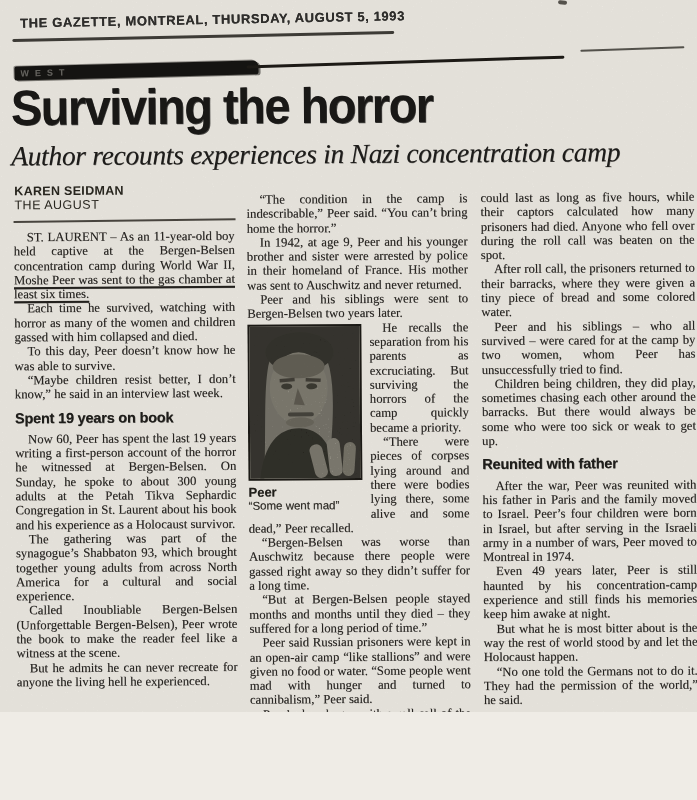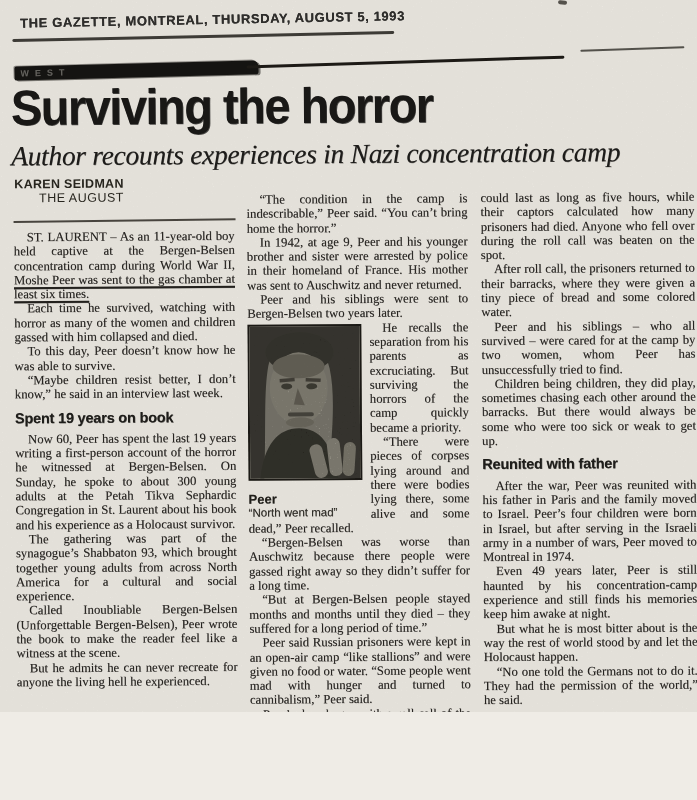--- a/index.html
+++ b/index.html
@@ -65,21 +65,21 @@
   }
   .subheadline{
     position:absolute;left:12px;top:138px;width:684px;
     font-family:"Liberation Serif", serif;font-style:italic;
     font-size:27.5px;color:#171614;letter-spacing:-0.3px;
     text-shadow:0.4px 0.4px 0.3px rgba(23,22,20,.55);
     white-space:nowrap;
   }
 
   
-  .byline{position:absolute;left:15px;top:175px;font-family:"Liberation Sans", sans-serif;color:#222019;text-align:right;}
+  .byline{position:absolute;left:15px;top:182px;font-family:"Liberation Sans", sans-serif;color:#222019;}
   .byline-author{font-weight:bold;font-size:12.5px;letter-spacing:0.3px;line-height:14px;}
   .byline-pub{font-size:12.5px;letter-spacing:0.5px;line-height:15px;}
   .byline-rule{position:absolute;left:14px;top:218px;width:222px;height:2px;background:#46433c;transform:rotate(-0.3deg);}
 
   
   .col{
     position:absolute;width:221px;
     font-size:12.7px;line-height:14.3px;text-align:justify;
     color:#201e1b;overflow:hidden;
     text-shadow:0.25px 0.25px 0.2px rgba(32,30,27,.5);
@@ -100,21 +100,21 @@
     text-decoration-thickness:2px;
     text-underline-offset:2.5px;
     text-decoration-color:#1d1b18;
   }
 
   
   .photo-wrap{float:left;width:114px;margin:3px 8px 2px 0;}
   .photo-frame{width:110px;height:152px;border:2px solid #14130f;background:#b9b5aa;}
   .cap-name{
     font-family:"Liberation Sans", sans-serif;font-weight:bold;font-size:13px;
-    color:#191813;margin-top:12px;line-height:14px;
+    color:#191813;margin-top:5px;line-height:14px;
   }
   .cap-quote{
     font-family:"Liberation Sans", sans-serif;font-size:11.5px;color:#2a2822;line-height:13px;
   }
 </style>
 </head>
 <body>
 
 <div class="paper">
 
@@ -191,21 +191,21 @@
             <path d="M10 152 C14 118 28 102 49 102 C70 102 82 118 88 152 Z" fill="#16140f"></path>
 
             <rect x="62" y="118" width="13" height="34" rx="6" fill="#c3bdae" transform="rotate(-14 68 135)"></rect>
             <rect x="78" y="112" width="13" height="38" rx="6" fill="#cbc5b6" transform="rotate(-6 84 131)"></rect>
             <rect x="93" y="116" width="12" height="34" rx="6" fill="#b5afa0" transform="rotate(4 99 133)"></rect>
 
             <rect width="110" height="152" filter="url(#photograin)" opacity="0.55"></rect>
           </svg>
         </div>
         <div class="cap-name">Peer</div>
-        <div class="cap-quote">“North went mad”</div>
+        <div class="cap-quote">“Some went mad”</div>
       </div>
 
       <p>He recalls the separation from his parents as excruciating. But surviving the horrors of the camp quickly became a priority.</p>
       <p>“There were pieces of corpses lying around and there were bodies lying there, some alive and some dead,” Peer recalled.</p>
       <p>“Bergen-Belsen was worse than Auschwitz because there people were gassed right away so they didn’t suffer for a long time.</p>
       <p>“But at Bergen-Belsen people stayed months and months until they died – they suffered for a long period of time.”</p>
       <p>Peer said Russian prisoners were kept in an open-air camp “like stallions” and were given no food or water. “Some people went mad with hunger and turned to cannibalism,” Peer said.</p>
       <p>Peer’s days began with a roll call of the numbered prisoners. This</p>
     </div>
 

